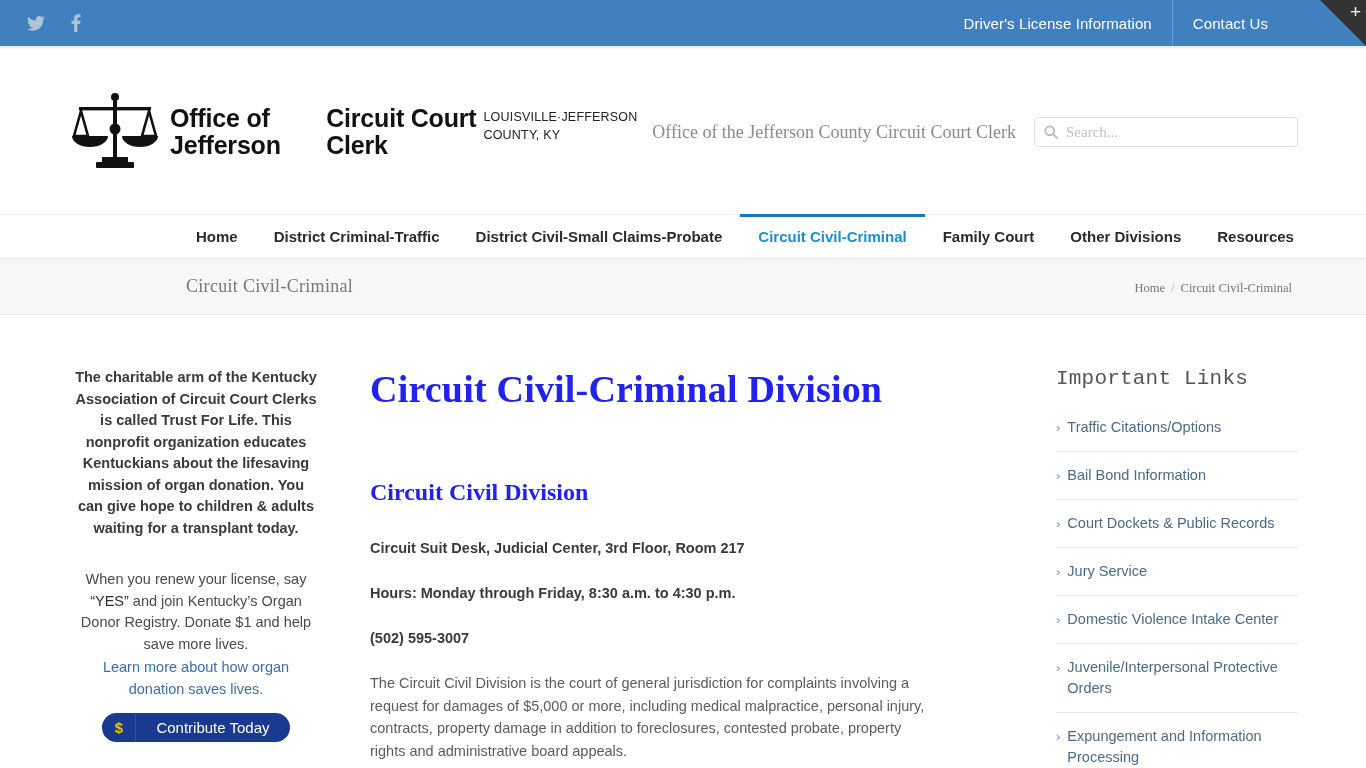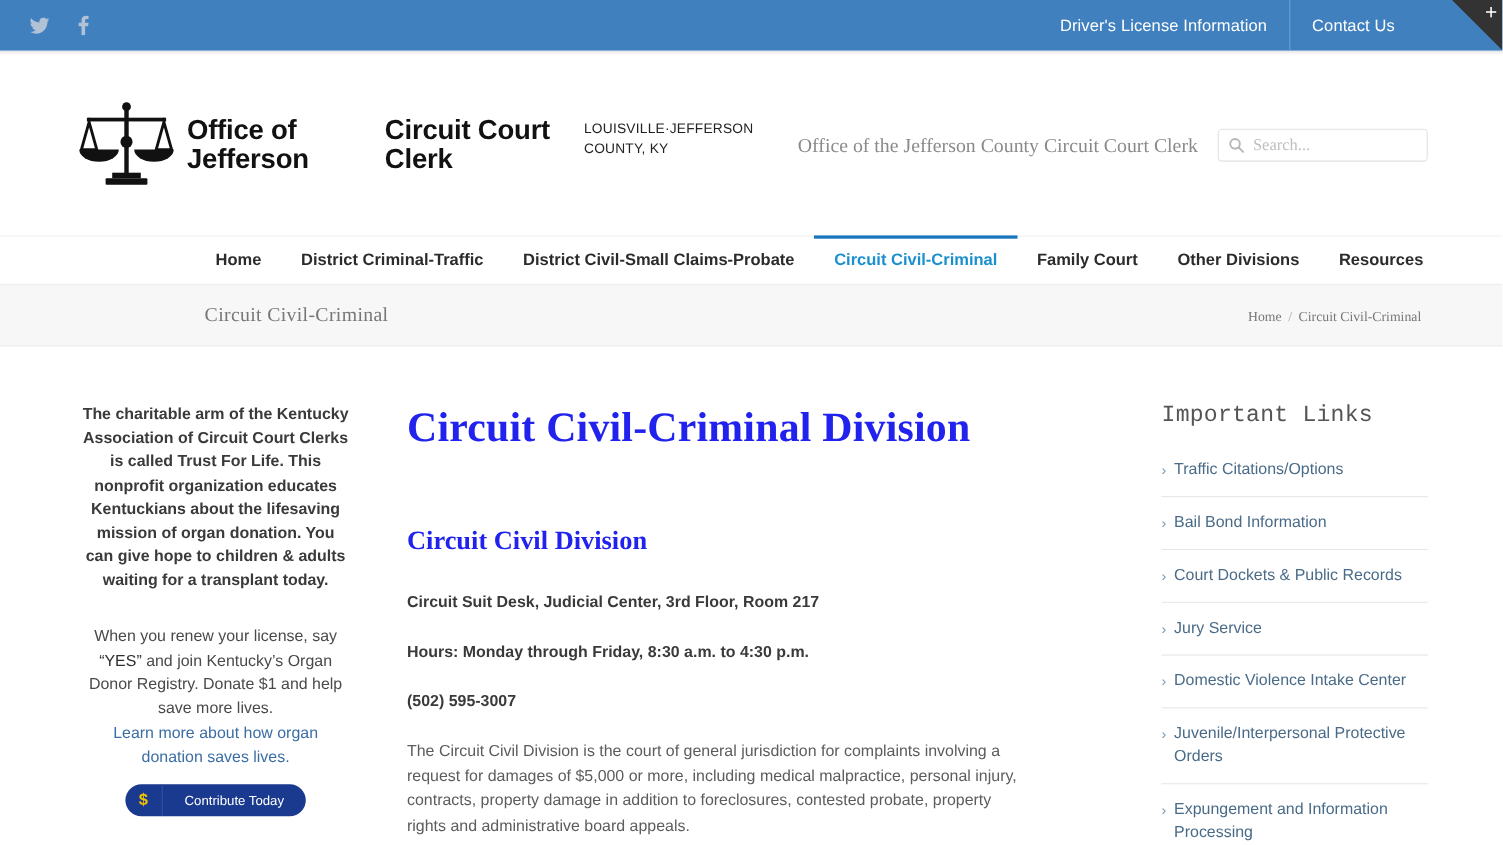--- a/index.html
+++ b/index.html
@@ -113,21 +113,21 @@
     margin-top: 3px;
   }
   .header-right { display: flex; align-items: center; gap: 18px; }
   .tagline {
     font-family: "Liberation Serif", serif;
     font-size: 18px;
     color: #8a8a8a;
     white-space: nowrap;
   }
   .searchbox {
-    width: 191px; height: 30px;
+    width: 264px; height: 30px;
     border: 1px solid #e2e2e2;
     border-radius: 4px;
     display: flex; align-items: center;
     padding: 0 9px;
     gap: 8px;
     background: #fff;
   }
   .searchbox svg { display: block; flex: none; }
   .searchbox input {
     border: none; outline: none;
@@ -257,21 +257,21 @@
     color: #f2c200;
     font-weight: bold;
     font-size: 15px;
     border-right: 1px solid #33509c;
   }
   .donate-btn .dlabel {
     display: flex; align-items: center;
     padding: 14px 20px;
     color: #ffffff;
     font-family: "Liberation Sans", sans-serif;
-    font-size: 12px;
+    font-size: 15px;
   }
 
   
   .page-title {
     font-family: "Liberation Serif", serif;
     font-size: 38px;
     line-height: 44px;
     color: #2222ee;
     letter-spacing: .2px;
     margin-bottom: 66px;

